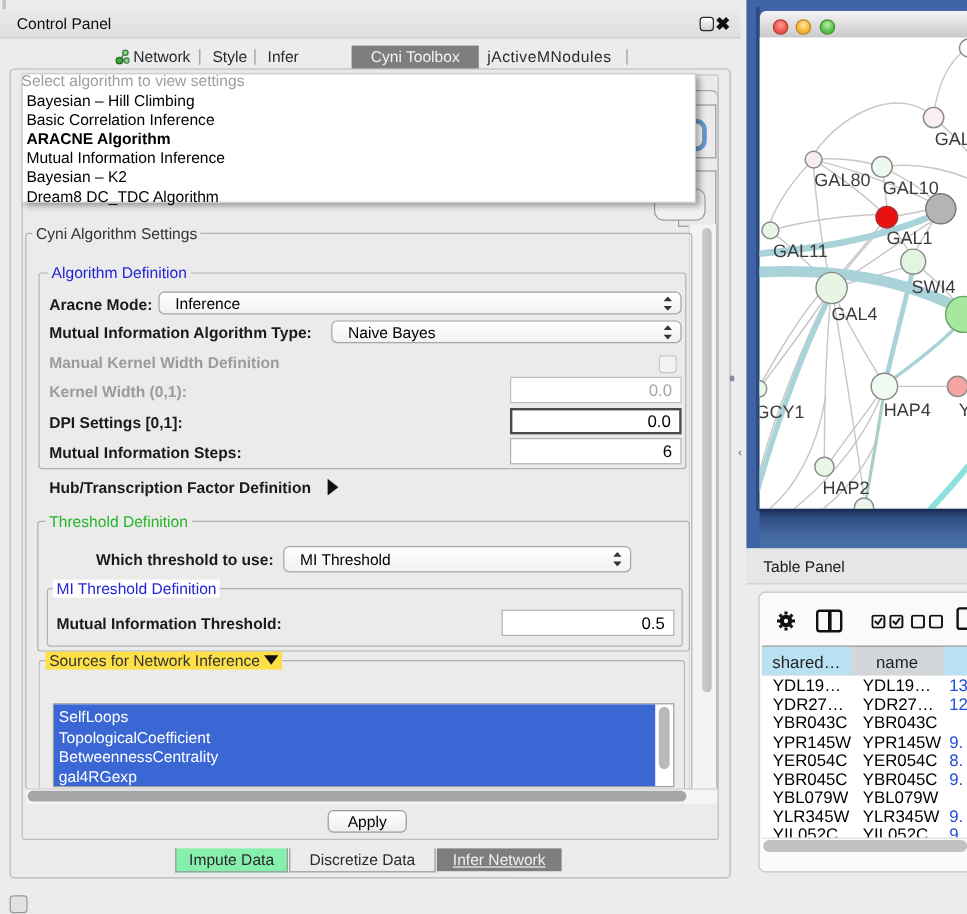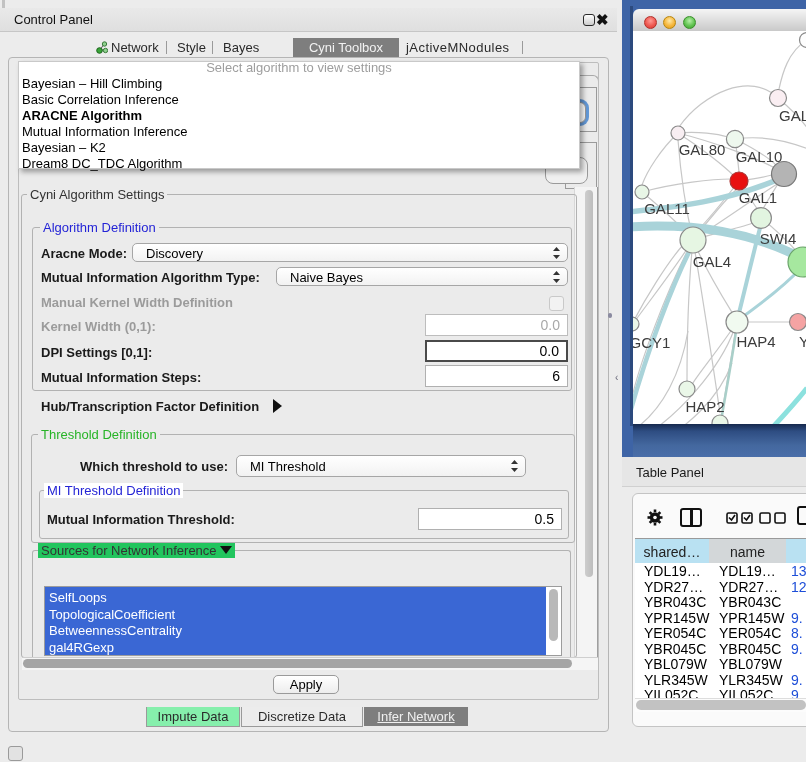--- a/index.html
+++ b/index.html
@@ -36,21 +36,21 @@
 <svg class="abs" style="left:96px;top:41px;" width="12" height="13" viewBox="0 0 12 13">
   <line x1="4" y1="9" x2="8" y2="3" stroke="#555" stroke-width="1"></line>
   <line x1="4" y1="9" x2="9" y2="9" stroke="#555" stroke-width="1"></line>
   <circle cx="3.5" cy="9.5" r="2.8" fill="#3aa53a" stroke="#1c641c"></circle>
   <circle cx="8.5" cy="3" r="2.2" fill="#8fd08f" stroke="#3a7a3a"></circle>
   <circle cx="9.5" cy="9.5" r="2.2" fill="#8fd08f" stroke="#3a7a3a"></circle>
 </svg>
 <div class="abs" style="left:166px;top:41px;width:1px;height:13px;background:#9a9a9a;"></div>
 <div class="tab" style="left:177px;top:38px;height:19px;line-height:19px;">Style</div>
 <div class="abs" style="left:212px;top:41px;width:1px;height:13px;background:#9a9a9a;"></div>
-<div class="tab" style="left:223px;top:38px;height:19px;line-height:19px;">Bayes</div>
+<div class="tab" style="left:223px;top:38px;height:19px;line-height:19px;">Infer</div>
 <div class="tab" style="left:293px;top:38px;width:106px;height:19px;line-height:19px;background:#7e7e7e;color:#f2f2f2;">Cyni Toolbox</div>
 <div class="tab" style="left:406px;top:38px;height:19px;line-height:19px;letter-spacing:0.45px;">jActiveMNodules</div>
 <div class="abs" style="left:522px;top:41px;width:1px;height:13px;background:#9a9a9a;"></div>
 
 <div class="abs" style="left:560px;top:75px;width:38px;height:112px;border-top:1px solid #a9a9a9;border-right:1px solid #a9a9a9;border-radius:0 6px 0 0;background:#ebebeb;"></div>
 <div class="abs" style="left:565px;top:87px;width:30px;height:43px;border:1px solid #9a9a9a;background:#ebebeb;"></div>
 <div class="abs" style="left:552px;top:102px;width:34px;height:21px;border:1px solid #9a9a9a;border-radius:6px;background:#fff;box-shadow:0 0 0 3px rgba(84,143,212,.9);box-sizing:border-box;"></div>
 <div class="abs" style="left:565px;top:142px;width:30px;height:45px;border:1px solid #9a9a9a;background:#ebebeb;"></div>
 <div class="abs" style="left:545px;top:157px;width:41px;height:25px;border:1px solid #9a9a9a;border-radius:8px;background:#f0f0f0;"></div>
 
@@ -58,21 +58,21 @@
 <div class="abs" style="left:585px;top:190px;width:8px;height:387px;background:linear-gradient(90deg,#cdcdcd,#bdbdbd);border-radius:4px;"></div>
 
 <div class="grp" style="left:21px;top:194px;width:554px;height:462px;"></div>
 <div class="gtitle" style="left:5px;color:#333;position:absolute;top:187px;left:27px;background:#ebebeb;padding:0 3px;font-size:13px;">Cyni Algorithm Settings</div>
 
 <div class="grp" style="left:32px;top:227px;width:538px;height:162px;"></div>
 <div class="abs" style="left:40px;top:220px;background:#ebebeb;padding:0 3px;font-size:13px;color:#2424d6;">Algorithm Definition</div>
 
 <div class="lbl" style="left:41px;top:246px;">Aracne Mode:</div>
 <div class="combo" style="left:132px;top:243px;width:436px;height:19px;">
-    <span class="ctext">Discovery</span>
+    <span class="ctext">Inference</span>
   <svg class="spin" viewBox="0 0 7 12">
       <path d="M3.5 0 L7 4 L0 4 Z" fill="#333"></path>
       <path d="M3.5 12 L7 8 L0 8 Z" fill="#333"></path>
     </svg>
   </div>
 
 <div class="lbl" style="left:41px;top:270px;">Mutual Information Algorithm Type:</div>
 <div class="combo" style="left:276px;top:267px;width:292px;height:19px;">
     <span class="ctext">Naive Bayes</span>
   <svg class="spin" viewBox="0 0 7 12">
@@ -110,21 +110,21 @@
     </svg>
   </div>
 
 <div class="grp" style="left:39px;top:490px;width:528px;height:47px;"></div>
 <div class="abs" style="left:44px;top:483px;background:#ffffff;padding:0 3px;font-size:13px;color:#2424d6;">MI Threshold Definition</div>
 
 <div class="lbl" style="left:47px;top:512px;">Mutual Information Threshold:</div>
 <div class="field" style="left:418px;top:508px;width:144px;height:22px;">0.5</div>
 
 <div class="grp" style="left:32px;top:550px;width:537px;height:106px;border-bottom:none;border-radius:3px 3px 0 0;"></div>
-<div class="abs" style="left:38px;top:543px;background:#22c55e;padding:0 3px;font-size:13px;color:#333;">Sources for Network Inference <span style="display:inline-block;width:0;height:0;border-left:6px solid transparent;border-right:6px solid transparent;border-top:8px solid #111;vertical-align:1px;"></span></div>
+<div class="abs" style="left:38px;top:543px;background:#fde047;padding:0 3px;font-size:13px;color:#333;">Sources for Network Inference <span style="display:inline-block;width:0;height:0;border-left:6px solid transparent;border-right:6px solid transparent;border-top:8px solid #111;vertical-align:1px;"></span></div>
 <div class="lbl" style="left:46px;top:566px;margin-top:44px;">Data Attributes</div>
 
 <div class="abs" style="left:44px;top:586px;width:518px;height:70px;background:#fff;border:1px solid #9c9c9c;box-sizing:border-box;"></div>
 <div class="abs" style="left:45px;top:587px;width:501px;height:68px;background:#3a67d4;"></div>
 <div class="abs" style="left:49px;top:590px;font-size:13px;color:#fff;line-height:16.5px;">SelfLoops<br>TopologicalCoefficient<br>BetweennessCentrality<br>gal4RGexp</div>
 <div class="abs" style="left:549px;top:589px;width:9px;height:52px;background:#b9b9b9;border-radius:5px;"></div>
 
 <div class="abs" style="left:22px;top:657px;width:576px;height:12px;background:#f5f5f5;border-top:1px solid #cfcfcf;"></div>
 <div class="abs" style="left:23px;top:659px;width:549px;height:9px;background:#a5a5a5;border-radius:5px;"></div>
 
@@ -132,21 +132,21 @@
 
 <div class="abs" style="left:18px;top:62px;width:581px;height:638px;border:1px solid #bdbdbd;border-radius:2px;pointer-events:none;box-sizing:border-box;"></div>
 
 <div class="tab" style="left:146px;top:707px;width:92px;height:19px;line-height:19px;border:1px solid #9a9a9a;border-top:none;background:#86efac;">Impute Data</div>
 <div class="tab" style="left:241px;top:707px;width:120px;height:19px;line-height:19px;border:1px solid #9a9a9a;border-top:none;background:#ececec;">Discretize Data</div>
 <div class="tab" style="left:364px;top:707px;width:104px;height:19px;line-height:19px;background:#7e7e7e;color:#f0f0f0;text-decoration:underline;">Infer Network</div>
 
 <div class="abs" style="left:8px;top:746px;width:13px;height:13px;border:1px solid #9a9a9a;border-radius:3px;background:#e2e2e2;"></div>
 
 <div class="abs" style="left:18px;top:61px;width:562px;height:108px;background:#fff;border:1px solid #c9c9c9;box-shadow:3px 3px 5px rgba(0,0,0,0.35);box-sizing:border-box;"></div>
-<div class="abs" style="left:18px;top:60px;width:562px;height:13px;font-size:13px;color:#9e9e9e;text-align:center;">Select algorithm to view settings</div>
+<div class="abs" style="left:18px;top:60px;width:562px;height:13px;font-size:13px;color:#9e9e9e;">Select algorithm to view settings</div>
 <div class="abs" style="left:22px;top:76px;font-size:13px;color:#000;line-height:16.1px;white-space:nowrap;">Bayesian – Hill Climbing<br>Basic Correlation Inference<br><b>ARACNE Algorithm</b><br>Mutual Information Inference<br>Bayesian – K2<br>Dream8 DC_TDC Algorithm</div>
 
 <div class="abs" style="left:608px;top:313px;width:4px;height:5px;background:#8a8aa0;border-radius:2px;"></div>
 <div class="abs" style="left:615px;top:372px;font-size:10px;color:#667;">‹</div>
 
 <div class="abs" style="left:622px;top:0;width:184px;height:457px;background:#3e64a6;"></div>
 <div class="abs" style="left:630px;top:6px;width:3px;height:420px;background:#2c4a7e;"></div>
 
 <div class="abs" style="left:633px;top:9px;width:173px;height:22px;background:linear-gradient(#f5f5f5,#c9c9c9);border-radius:6px 0 0 0;border-bottom:1px solid #8e8e8e;"></div>
 <div class="abs" style="left:644px;top:16px;width:11px;height:11px;border-radius:50%;background:radial-gradient(circle at 50% 35%,#ff9a94 0%,#ee5a52 55%,#d6372e 100%);border:0.5px solid #b2302a;"></div>

